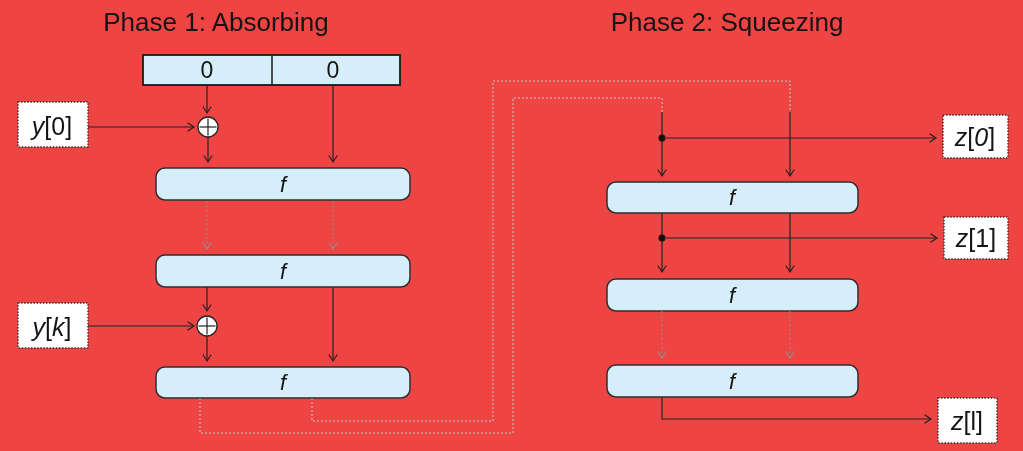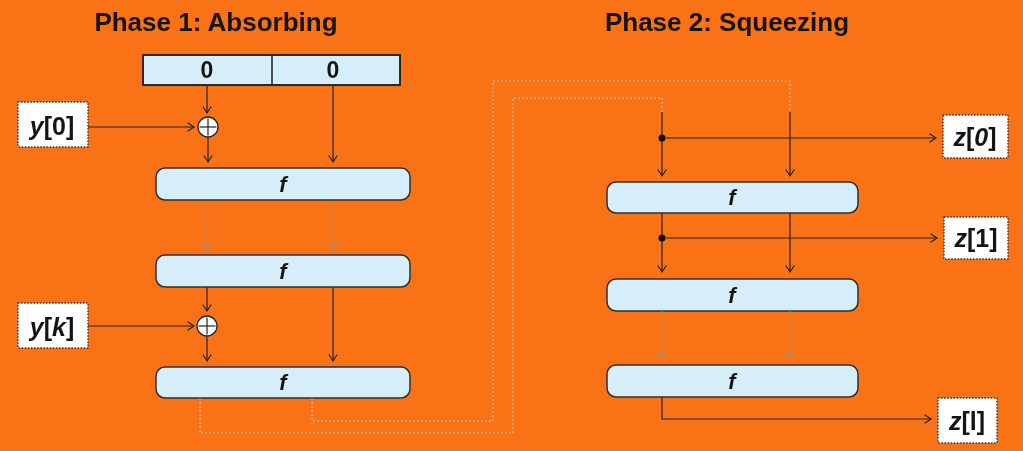--- a/index.html
+++ b/index.html
@@ -1,16 +1,16 @@
 <!DOCTYPE html>
 <html><head>
 <meta charset="utf-8">
 <style>
   html,body { margin:0; padding:0; background:#ffffff; }
-  .stage { width:1023px; height:451px; position:relative; background:#f97316;font-weight:bold; }
+  .stage { width:1023px; height:451px; position:relative; background:#ef4444; }
   text { font-family:"Liberation Sans", sans-serif; fill:#141414; }
   .title { font-size:26px; }
   .cell0 { font-size:23px; }
   .flab  { font-size:22px; font-style:italic; }
   .lbl   { font-size:25px; }
   .it    { font-style:italic; }
   .blk   { stroke:#2f2f2f; stroke-width:1.5; }
   .reg   { stroke:#1a1a1a; stroke-width:1.8; }
   .regdiv{ stroke:#1a1a1a; stroke-width:1.5; }
   .sol   { stroke:#222222; stroke-width:1.2; fill:none; }

